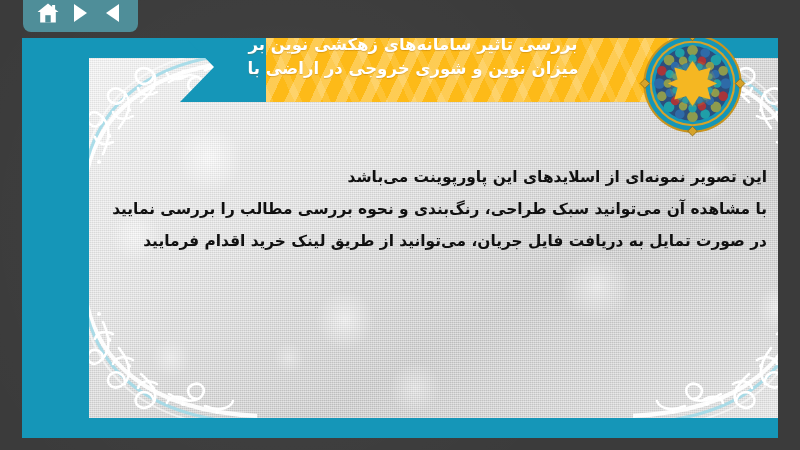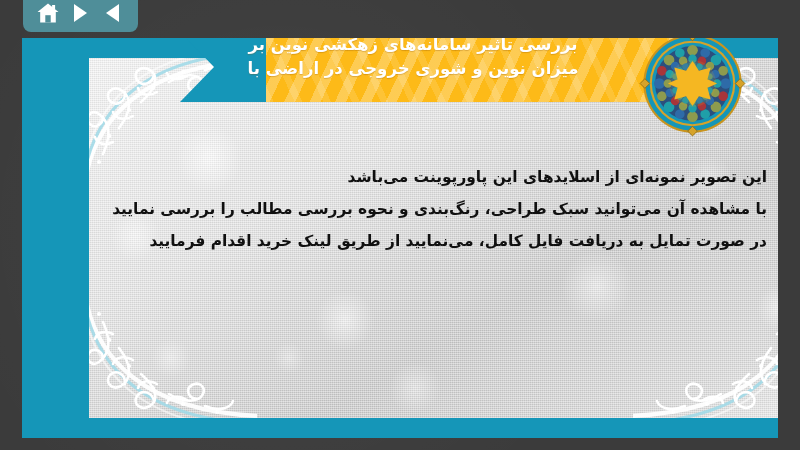--- a/index.html
+++ b/index.html
@@ -261,21 +261,21 @@
           <circle cx="64" cy="30" r="2.1"></circle>
             <circle cx="94" cy="14" r="2"></circle>
           <circle cx="128" cy="6" r="1.9"></circle>
             <circle cx="10" cy="104" r="2"></circle>
         </g>
       </svg>
 
       <div id="body">
         <div class="ln">این تصویر نمونه‌ای از اسلایدهای این پاورپوینت می‌باشد</div>
         <div class="ln">با مشاهده آن می‌توانید سبک طراحی، رنگ‌بندی و نحوه بررسی مطالب را بررسی نمایید</div>
-        <div class="ln">در صورت تمایل به دریافت فایل کامل، می‌نمایید از طریق لینک خرید اقدام فرمایید</div>
+        <div class="ln">در صورت تمایل به دریافت فایل جریان، می‌توانید از طریق لینک خرید اقدام فرمایید</div>
       </div>
     </div>
 
     <div id="banner">
       <div class="tail"></div>
       <div class="band"></div>
       <div id="title">
         <div>بررسی تأثیر سامانه‌های زهکشی نوین بر</div>
         <div>میزان نوین و شوری خروجی در اراضی با</div>
       </div>

